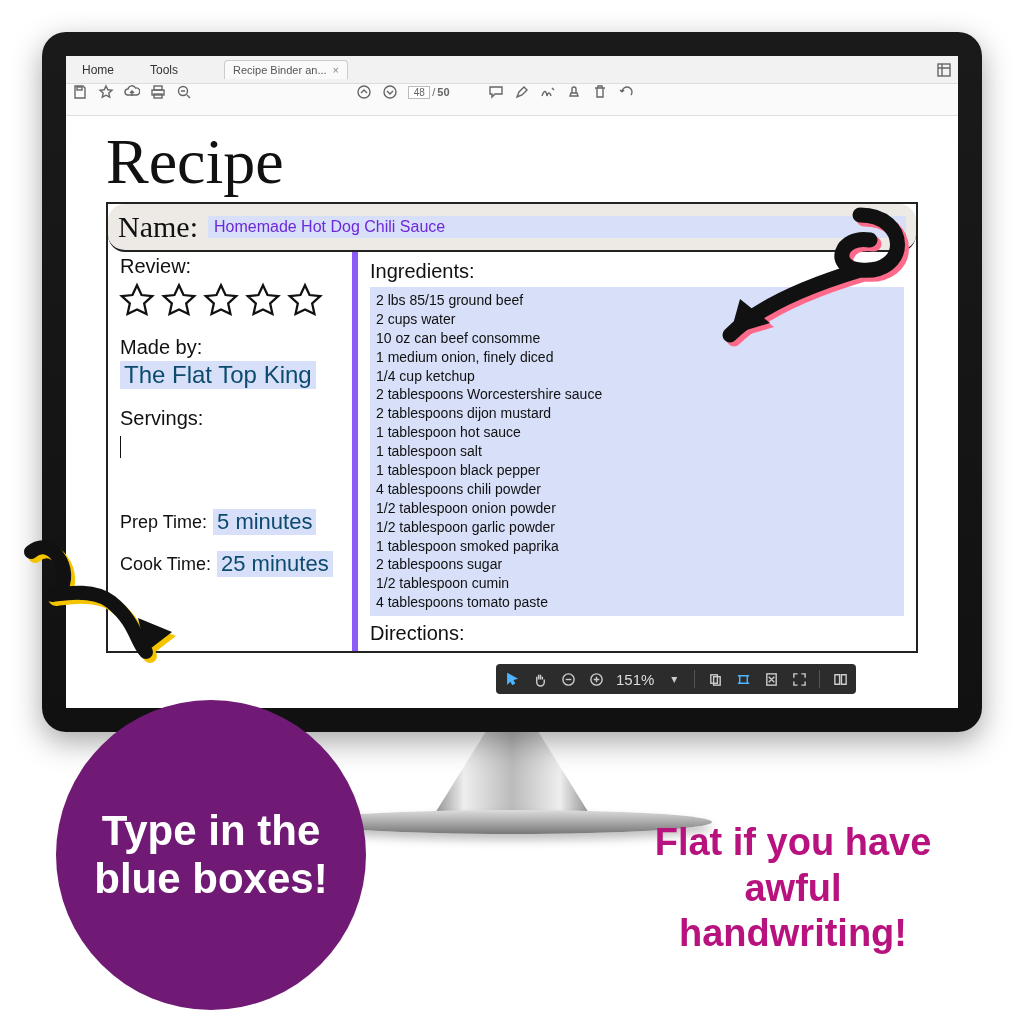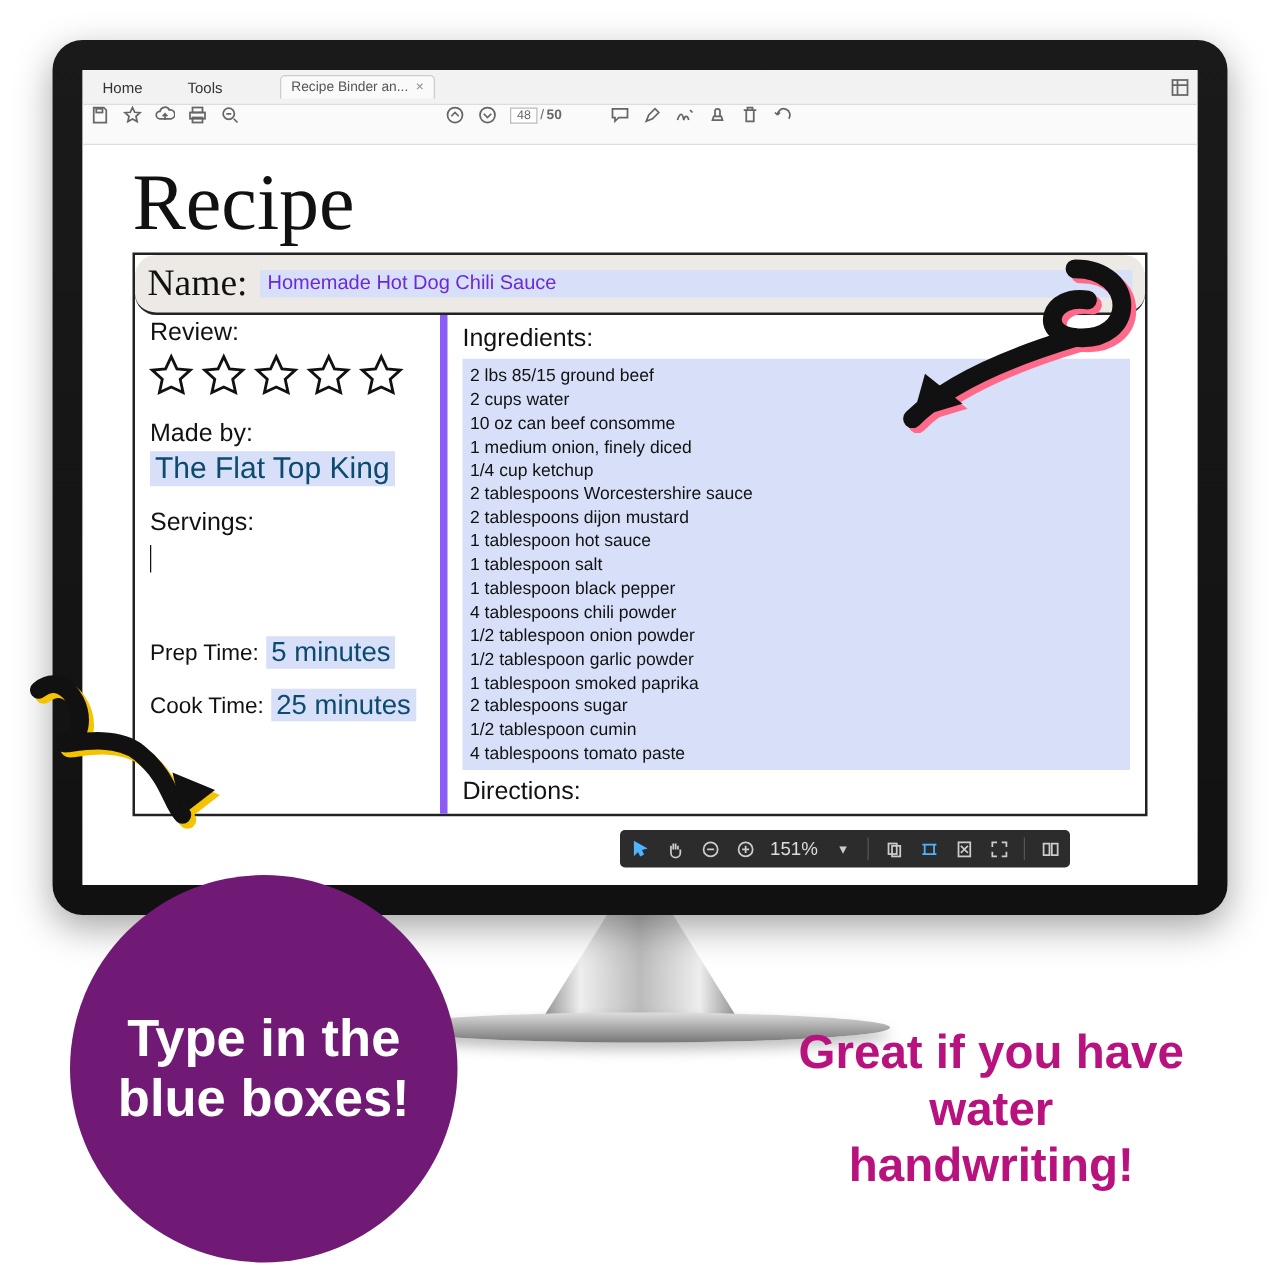--- a/index.html
+++ b/index.html
@@ -512,13 +512,13 @@
 </svg>
 
 <svg class="arrow2 shadowP" viewBox="0 0 240 170">
   <path d="M170 20 C 220 20, 220 80, 170 75 C 140 72, 150 40, 180 45 M170 75 C 120 90, 70 110, 40 140" stroke="#111" stroke-width="15" fill="none" stroke-linecap="round"></path>
   <path d="M40 140 l10 -36 l30 24 z" fill="#111"></path>
 </svg>
 
 <div class="circle">
   <span>Type in the blue boxes!</span>
 </div>
-<div class="tagline">Great if you have water handwriting!</div>
+<div class="tagline">Flat if you have awful handwriting!</div>
 
 </body></html>

